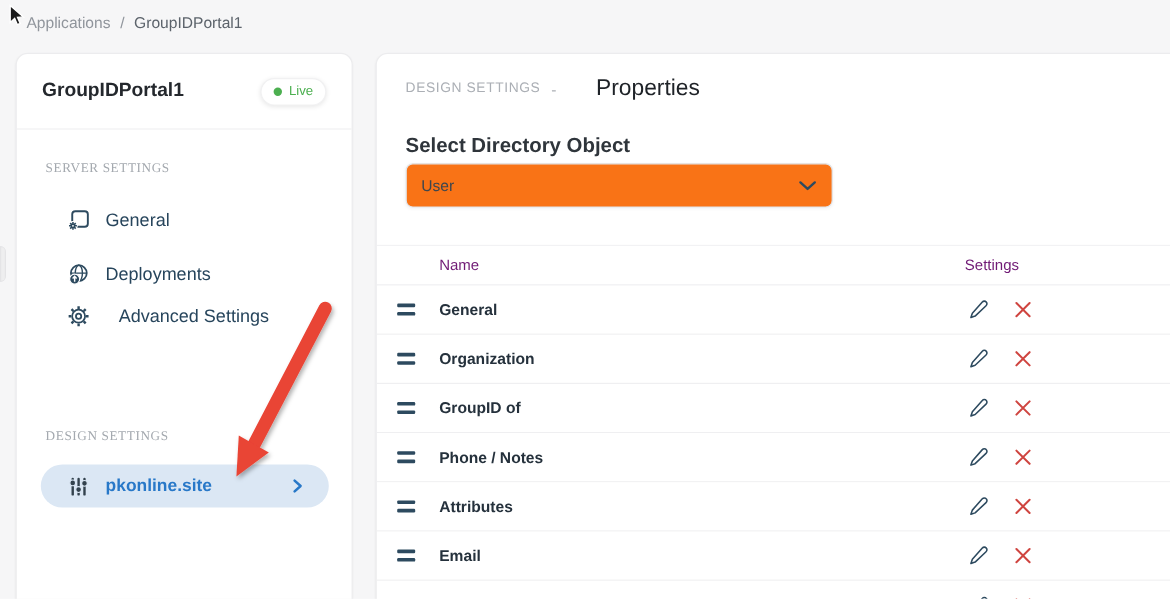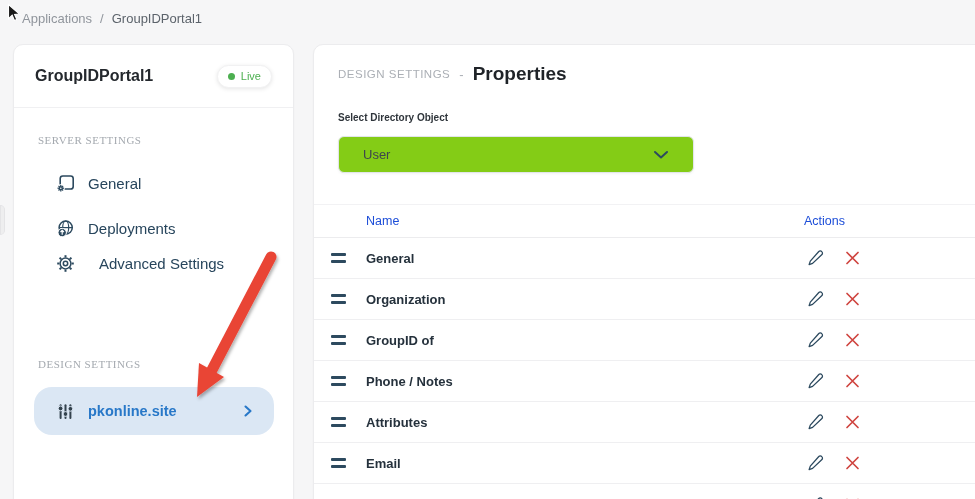--- a/index.html
+++ b/index.html
@@ -60,58 +60,58 @@
     display: flex; align-items: center; gap: 13px; padding-left: 42px;
     font-size: 15px; color: #27455c; cursor: pointer;
   }
   #mi-general     { top: 116px; }
   #mi-deployments { top: 161px; }
   #mi-advanced    { top: 196px; gap: 24px; }
   #mi-support     { top: 252px; }
   .menu-icon { width: 19px; height: 19px; flex: 0 0 19px; display: flex; }
 
   .active-pill {
-    position: absolute; left: 20px; top: 342px; width: 240px; height: 48px;
+    position: absolute; left: 20px; top: 342px; width: 240px; height: 36px;
     border-radius: 18px; background: #dbe7f4;
     display: flex; align-items: center; gap: 13px; padding: 0 20px 0 22px;
     cursor: pointer;
   }
   .active-pill .pill-label { font-size: 14.5px; font-weight: 700; color: #2878c8; }
   .active-pill .chev { margin-left: auto; display: flex; }
 
   
   .main-header {
     position: absolute; left: 24px; top: 18px;
     display: flex; align-items: center; gap: 9px;
   }
   .eyebrow { font-size: 11.5px; letter-spacing: .5px; color: #abafb5; }
   .dash    { font-size: 13px; color: #abafb5; }
-  .main-title { font-size: 19px; font-weight: 700; color: #1f2328; }
+  .main-title { font-size: 19px; font-weight: 400; color: #1f2328; margin-left: 24px; }
 
   .select-label {
     position: absolute; left: 24px; top: 67px;
-    font-size: 10px; font-weight: 700; color: #2f353b;
+    font-size: 17px; font-weight: 700; color: #2f353b;
   }
   .dropdown {
     position: absolute; left: 24px; top: 91px; width: 356px; height: 37px;
-    background: #84cc16; border: 1px solid #e2e5e9; border-radius: 6px;
+    background: #f97316; border: 1px solid #e2e5e9; border-radius: 6px;
     box-shadow: 0 1px 3px rgba(20,25,35,.05);
-    display: flex; align-items: center; padding: 0 24px; cursor: pointer;
+    display: flex; align-items: center; padding: 0 12px; cursor: pointer;
   }
   .dropdown-value { font-size: 13px; color: #3f464d; }
   .dropdown .chev { margin-left: auto; display: flex; }
 
   
   .table { position: absolute; left: 0; top: 159px; width: 100%; }
   .thead {
     position: relative; height: 34px;
     border-top: 1px solid #f2f2f4; border-bottom: 1px solid #ececee;
   }
   .th { position: absolute; top: 50%; transform: translateY(-50%);
-        font-size: 12.5px; color: #1d4ed8; }
+        font-size: 12.5px; color: #701a75; }
   .th-name    { left: 52px; }
   .th-actions { left: 490px; }
 
   .trow { position: relative; height: 41px; border-bottom: 1px solid #efeff1; background: #fff; }
   .drag {
     position: absolute; left: 17px; top: 50%; transform: translateY(-50%);
     display: flex; flex-direction: column; gap: 4px; cursor: grab;
   }
   .drag span { display: block; width: 15px; height: 3px; background: #2d4a5f; border-radius: 1px; }
   .row-name {
@@ -247,21 +247,21 @@
     <span class="chev">
       <svg width="16" height="10" viewBox="0 0 16 10" fill="none">
         <path d="M2 2l6 5.4L14 2" stroke="#2d4a5f" stroke-width="2" stroke-linecap="round" stroke-linejoin="round"></path>
       </svg>
     </span>
   </div>
 
   <div class="table">
     <div class="thead">
       <span class="th th-name">Name</span>
-      <span class="th th-actions">Actions</span>
+      <span class="th th-actions">Settings</span>
     </div>
 
     <div class="trow">
       <span class="drag">
           <span></span>
           <span></span>
         </span>
       <span class="row-name">General</span>
       <span class="act act-edit">
         <svg width="17" height="17" viewBox="0 0 17 17" fill="none">

